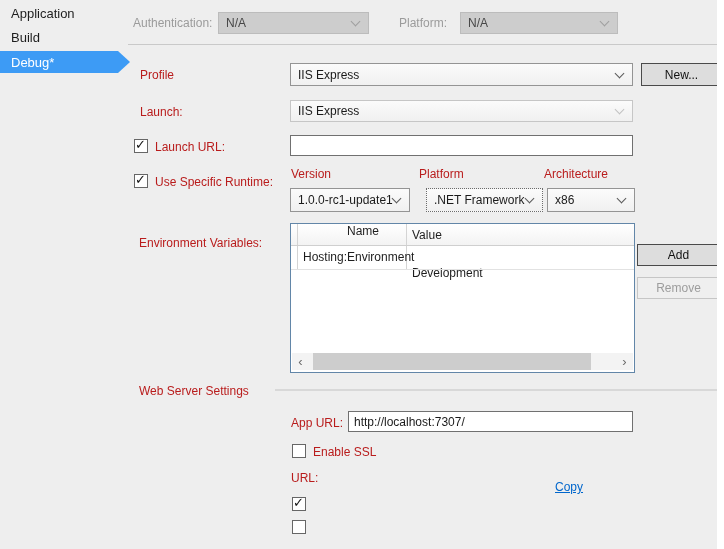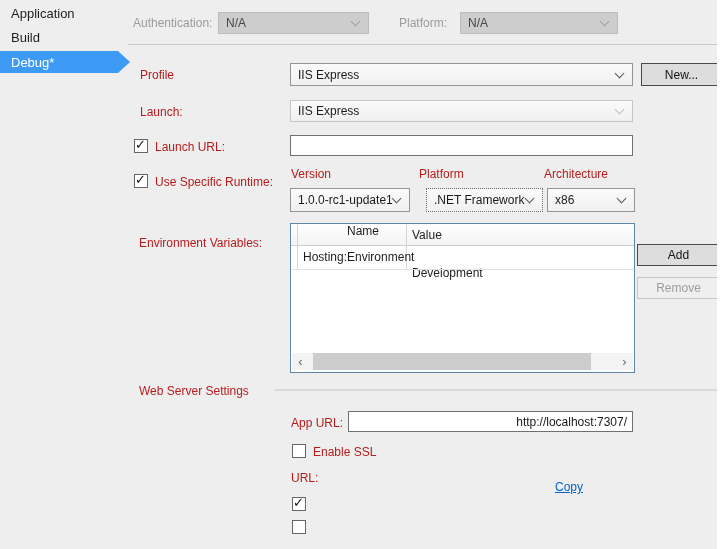--- a/index.html
+++ b/index.html
@@ -17,21 +17,21 @@
          padding:0 24px 0 7px;background:linear-gradient(#fbfbfb,#f0f0f0);
          border:1px solid #949494;color:#1a1a1a;white-space:nowrap;overflow:hidden;cursor:default;}
   .combo .chev{position:absolute;right:9px;top:50%;width:6px;height:6px;margin-top:-5px;
          border-right:1.6px solid #5a5a5a;border-bottom:1.6px solid #5a5a5a;transform:rotate(45deg);}
   .combo.gray{background:#cdcdcd;border-color:#bcbcbc;color:#474747;}
   .combo.gray .chev{border-color:#9f9f9f;}
   .combo.soft{border-color:#c6c6c6;}
   .combo.soft .chev{border-color:#c2c2c2;}
   .combo.focus{border:1px dotted #6b6b6b;margin-left:8px;}
   .tbox{position:absolute;box-sizing:border-box;background:#ffffff;border:1px solid #707070;
-        font-family:inherit;font-size:12px;padding:0 5px;color:#1a1a1a;text-align:right;}
+        font-family:inherit;font-size:12px;padding:0 5px;color:#1a1a1a;}
   .btn{position:absolute;box-sizing:border-box;background:#dddddd;border:1px solid #4a4a4a;
        display:flex;align-items:center;justify-content:center;font-size:12px;color:#111;cursor:default;}
   .btn.disabled{background:#efefef;border-color:#c6c6c6;color:#9d9d9d;}
   .chk{position:absolute;width:14px;height:14px;box-sizing:border-box;background:#fff;
        border:1px solid #666;cursor:default;}
   .chk .mark{position:absolute;left:0px;top:-3px;font-size:13px;font-weight:bold;color:#111;}
   .hr{position:absolute;background:#c9c9c9;}
   .tbl{position:absolute;left:290px;top:223px;width:343px;height:148px;background:#fff;
        border:1px solid #6286a8;}
   .tbl .vline{position:absolute;top:0;width:1px;height:45px;background:#d4d4d4;}

